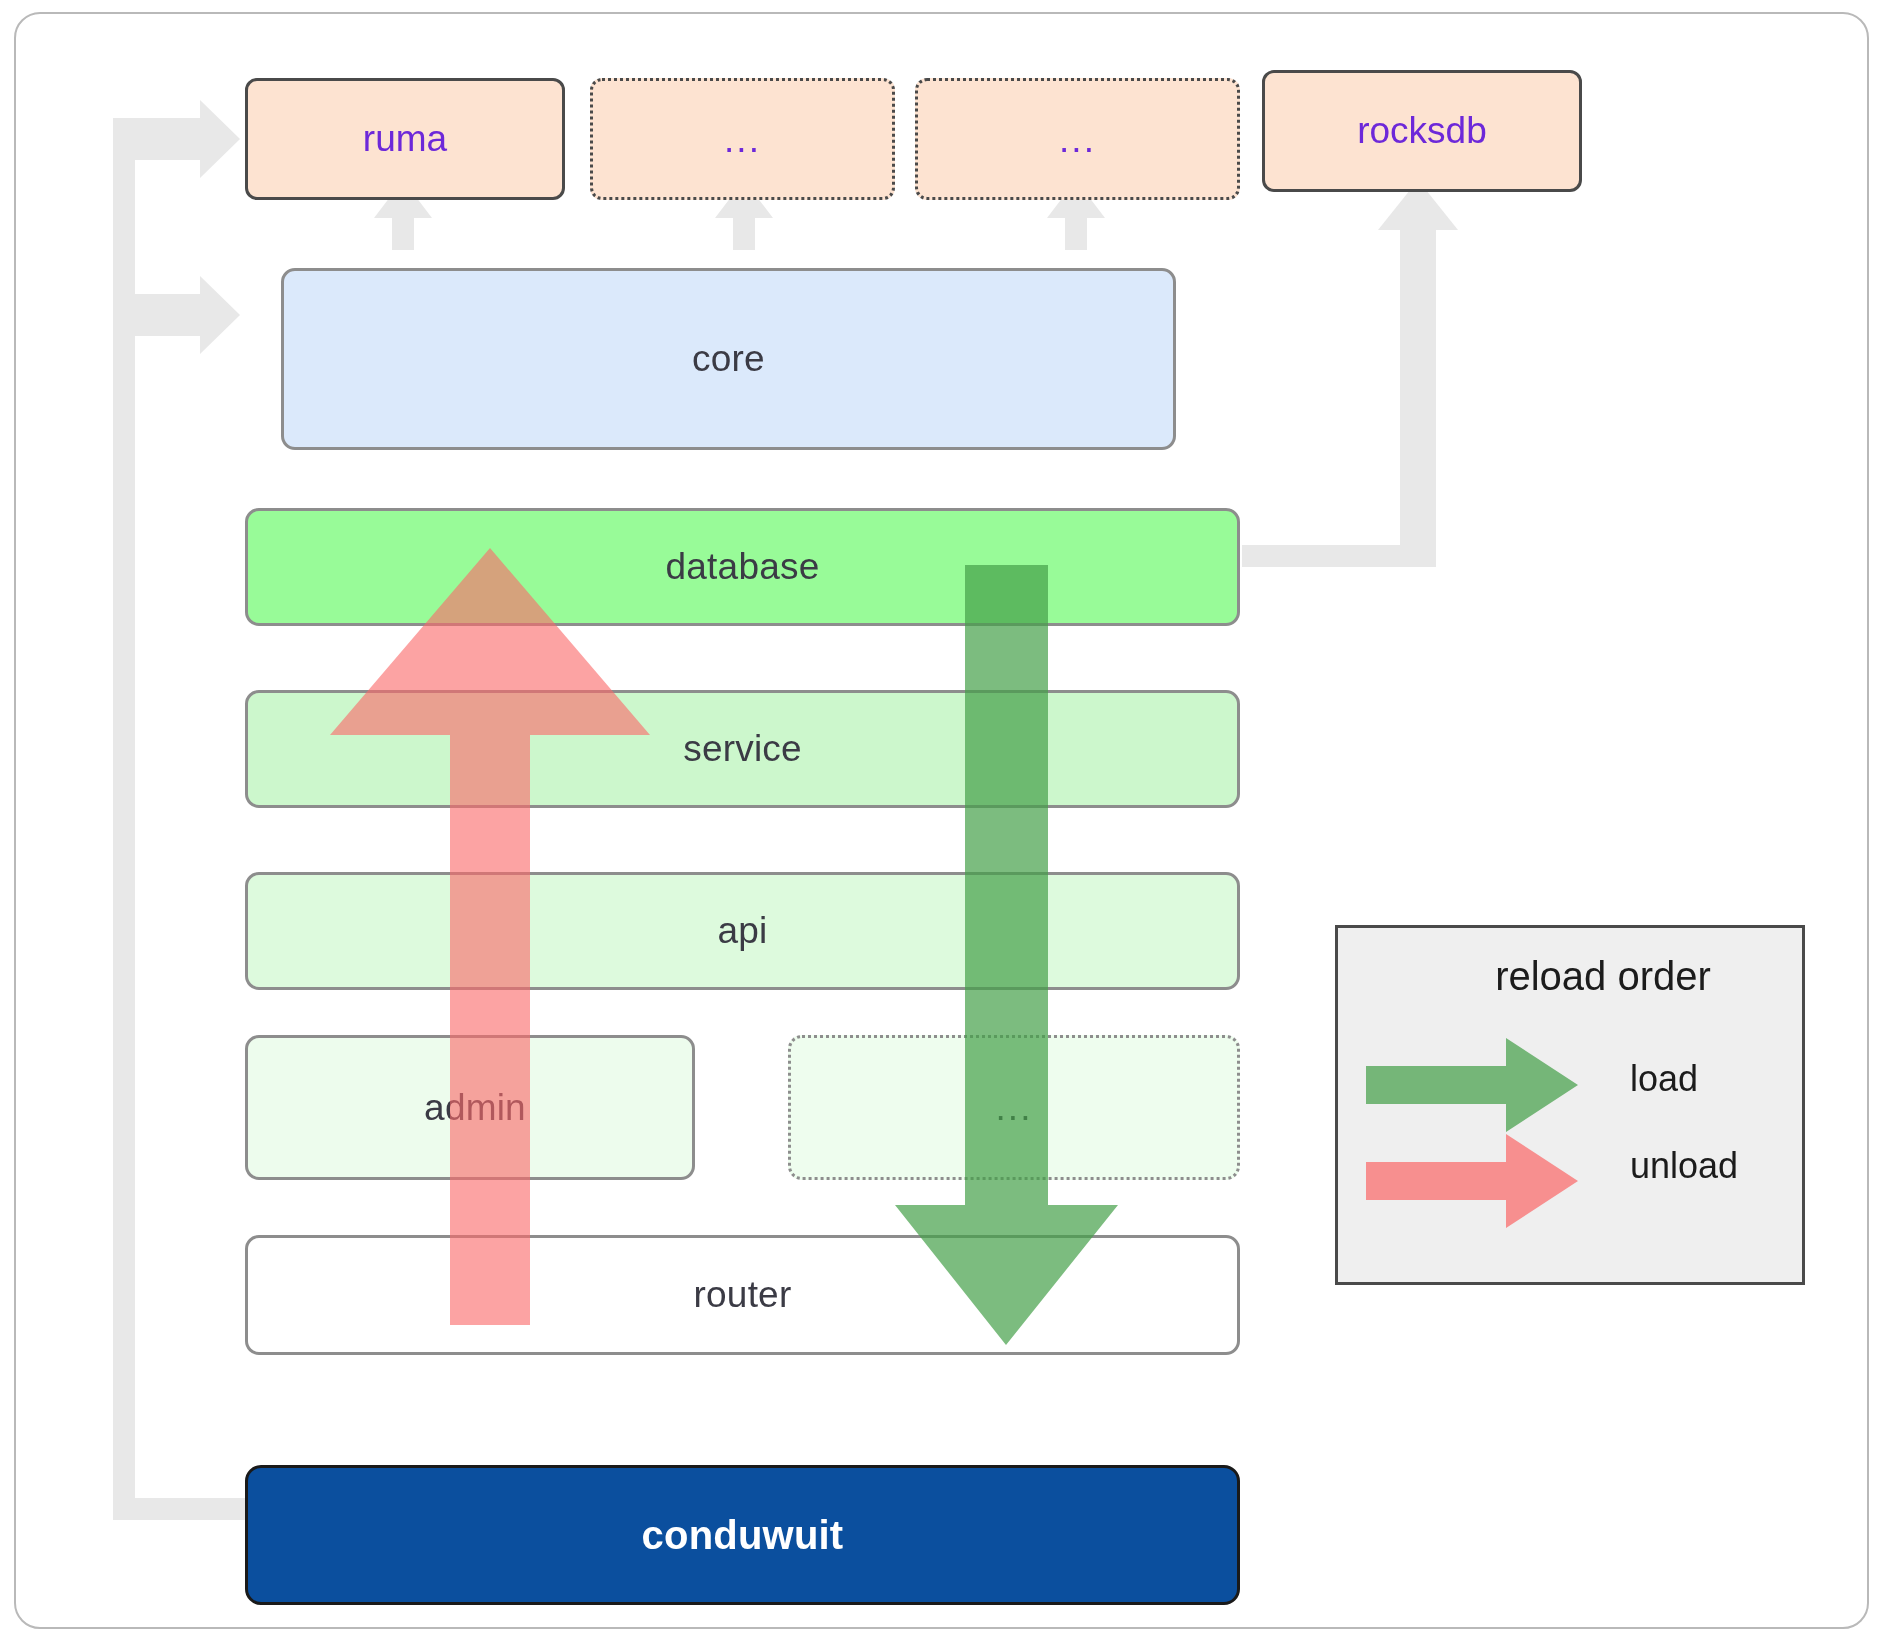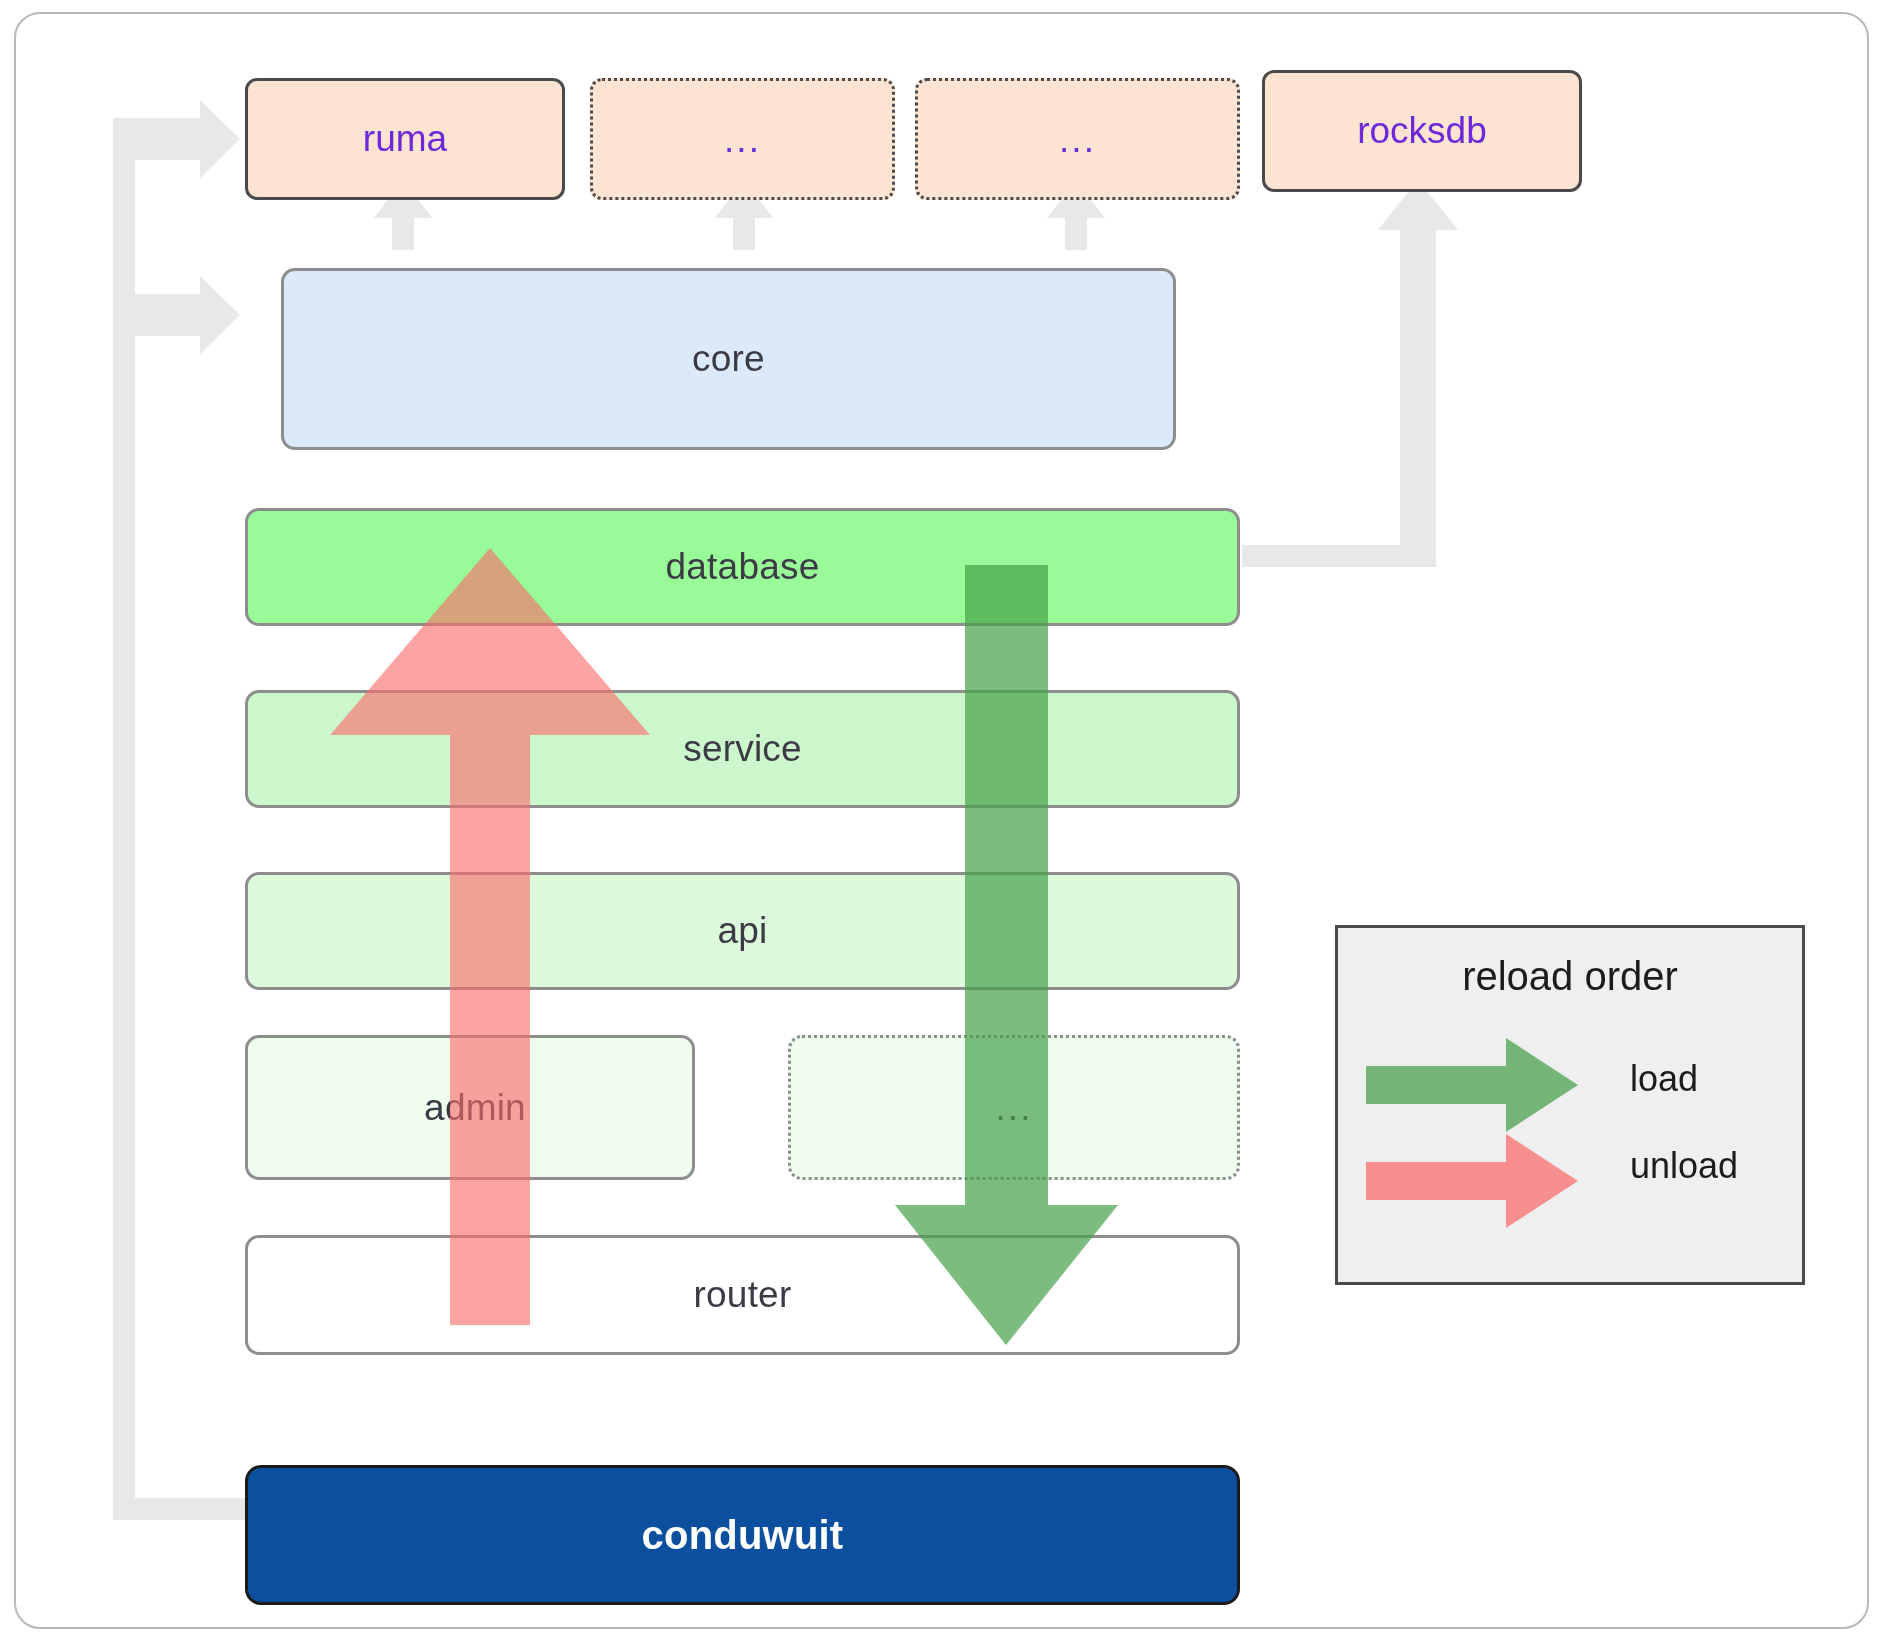--- a/index.html
+++ b/index.html
@@ -46,21 +46,21 @@
 
   .svg-abs{position:absolute;left:0;top:0;width:1883px;height:1643px;
     pointer-events:none;}
 
   .legend{
     position:absolute;left:1335px;top:925px;width:470px;height:360px;
     background:#efefef;border:3px solid #4a4a4a;box-sizing:border-box;
   }
   .legend-title{
     position:absolute;left:0;top:26px;width:100%;text-align:center;
-    font-size:40px;color:#1c1c1c;
+    font-size:40px;color:#1c1c1c;padding-left:33px;
   }
   .legend-label{
     position:absolute;font-size:36px;color:#1c1c1c;
   }
   .lg-load{left:292px;top:130px;}
   .lg-unload{left:292px;top:217px;}
   .label-text{pointer-events:none;}
 </style>
 </head>
 <body>

